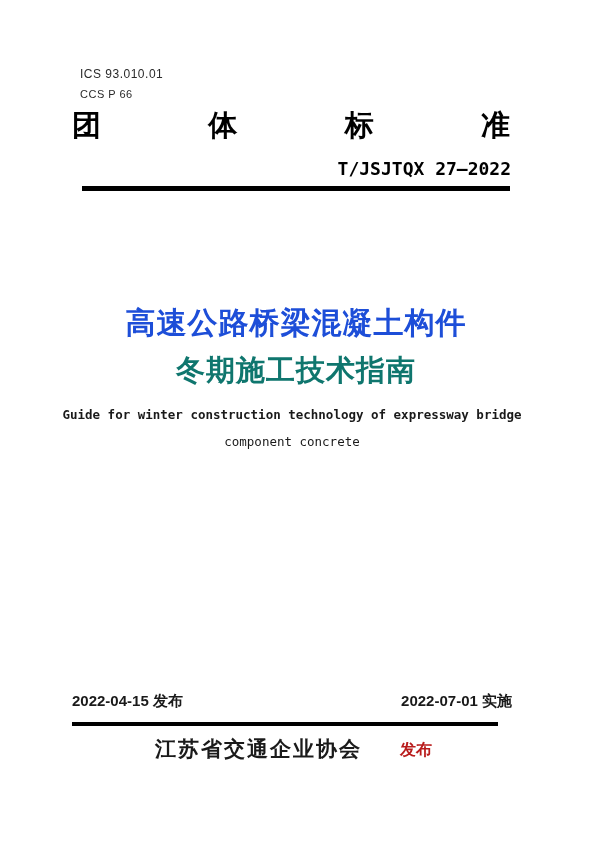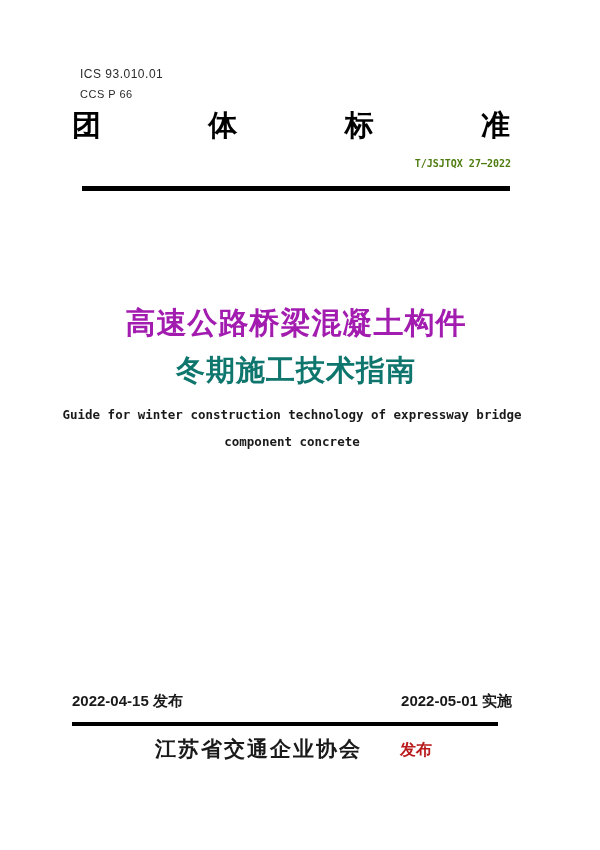--- a/index.html
+++ b/index.html
@@ -41,44 +41,44 @@
     justify-content: space-between;
     font-size: 29px;
     font-weight: 700;
     color: #000000;
     line-height: 1;
   }
   .std-number {
     position: absolute;
     top: 158px;
     right: 89px;
-    font-size: 10px;
+    font-size: 18px;
     font-weight: 700;
     font-family: "DejaVu Sans Mono", monospace;
     letter-spacing: 0px;
-    color: #4d7c0f;
+    color: #000000;
   }
   .rule-top {
     position: absolute;
     left: 82px;
     top: 186px;
     width: 428px;
     height: 5px;
     background: #000000;
   }
   .main-title-1 {
     position: absolute;
     left: 0;
     top: 303px;
     width: 592px;
     text-align: center;
     font-size: 30px;
     font-weight: 700;
     letter-spacing: 1px;
-    color: #a21caf;
+    color: #1d4ed8;
   }
   .main-title-2 {
     position: absolute;
     left: 0;
     top: 351px;
     width: 592px;
     text-align: center;
     font-size: 29px;
     font-weight: 700;
     letter-spacing: 1px;
@@ -95,21 +95,21 @@
     font-family: "DejaVu Sans Mono", monospace;
     color: #1a1a1a;
   }
   .en-title-2 {
     position: absolute;
     left: 0;
     top: 434px;
     width: 584px;
     text-align: center;
     font-size: 12.5px;
-    font-weight: 700;
+    font-weight: 400;
     font-family: "DejaVu Sans Mono", monospace;
     color: #1a1a1a;
   }
   .dates-row {
     position: absolute;
     left: 72px;
     top: 692px;
     width: 440px;
     display: flex;
     justify-content: space-between;
@@ -165,21 +165,21 @@
   <div class="rule-top"></div>
 
   <div class="main-title-1">高速公路桥梁混凝土构件</div>
   <div class="main-title-2">冬期施工技术指南</div>
 
   <div class="en-title-1">Guide for winter construction technology of expressway bridge</div>
   <div class="en-title-2">component concrete</div>
 
   <div class="dates-row">
     <span>2022-04-15 发布</span>
-    <span>2022-05-01 实施</span>
+    <span>2022-07-01 实施</span>
   </div>
 
   <div class="rule-bottom"></div>
 
   <div class="issuer-name">江苏省交通企业协会</div>
   <div class="issue-label">发布</div>
 
 </div>
 
 </body></html>

